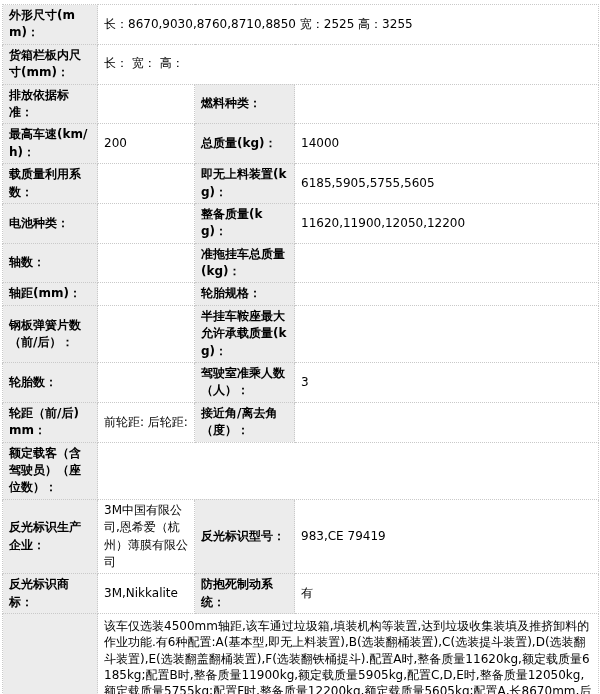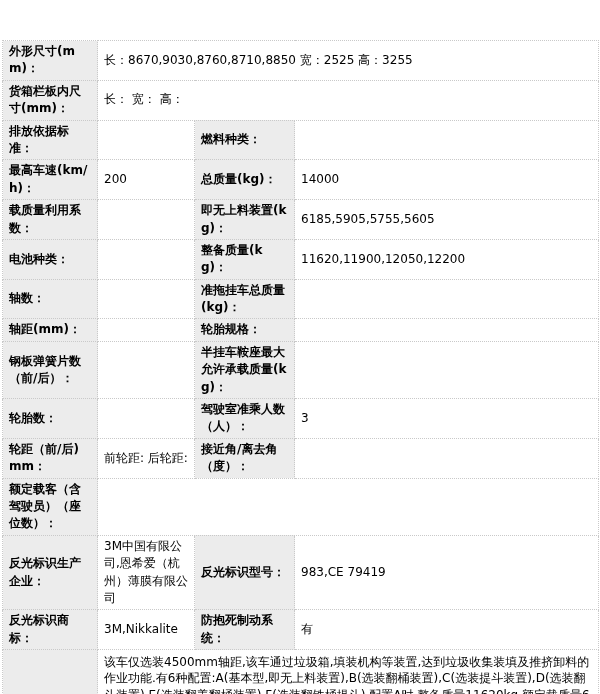--- a/index.html
+++ b/index.html
@@ -9,21 +9,20 @@
     width: 600px;
     height: 694px;
     overflow: hidden;
     font-family: "DejaVu Sans", "Liberation Sans", sans-serif;
   }
   .page {
     width: 600px;
     height: 522px;
     box-sizing: border-box;
     padding: 4px 2px 2px 2px;
-    margin-top: 36px;
   }
   table.spec-table {
     border-collapse: collapse;
     table-layout: fixed;
     width: 596px;
   }
   table.spec-table td {
     border: 1px dotted #c9c9c9;
     font-size: 12px;
     color: #000000;

